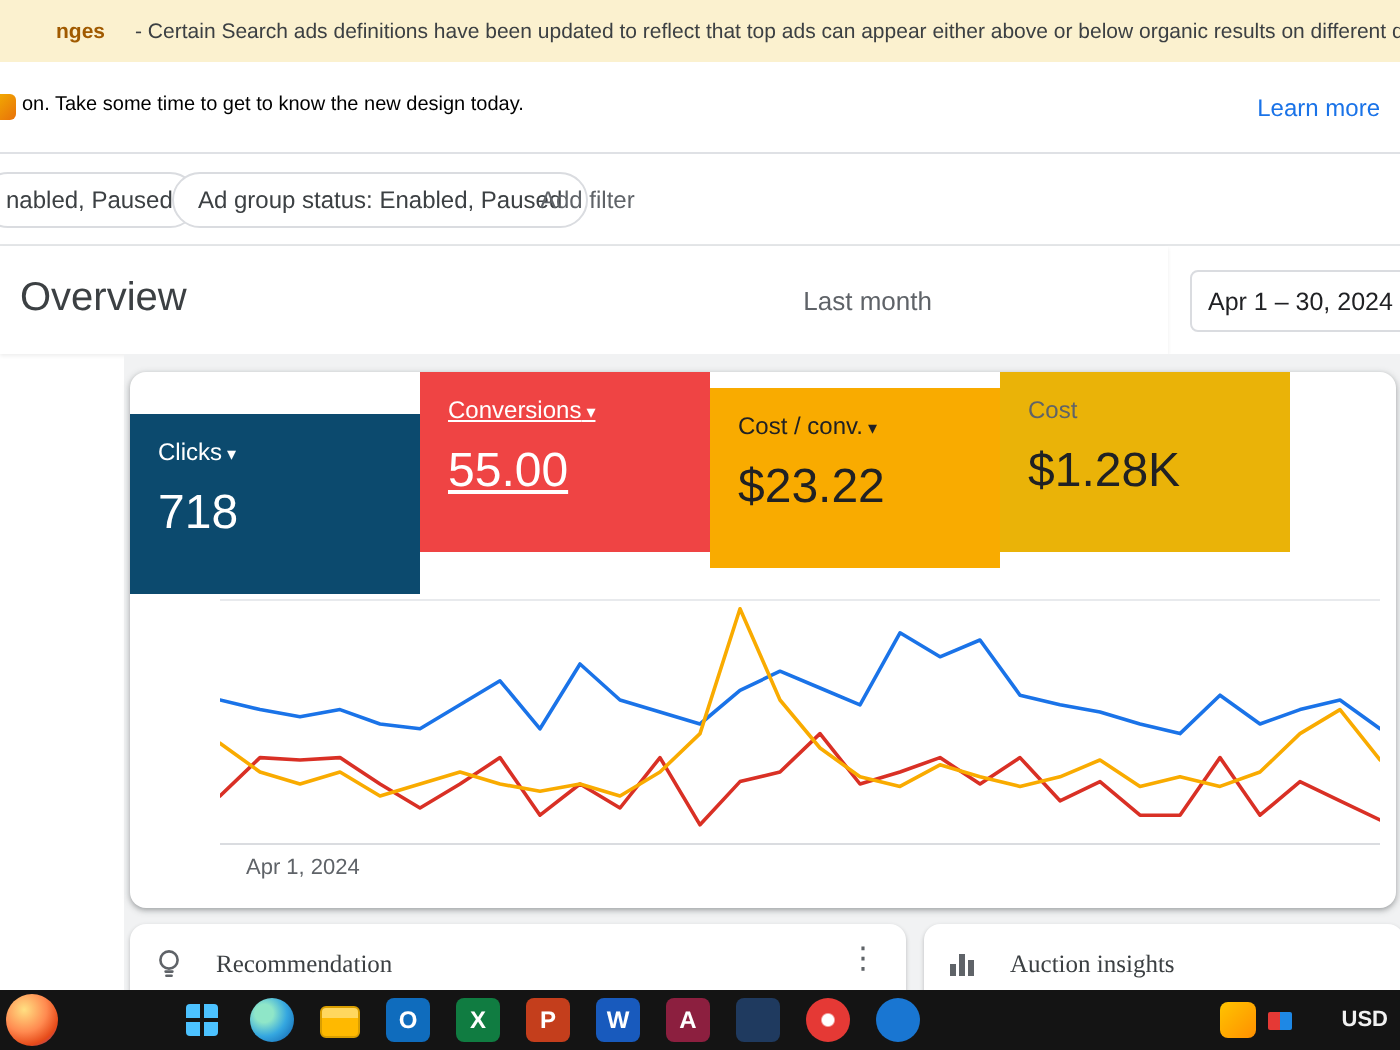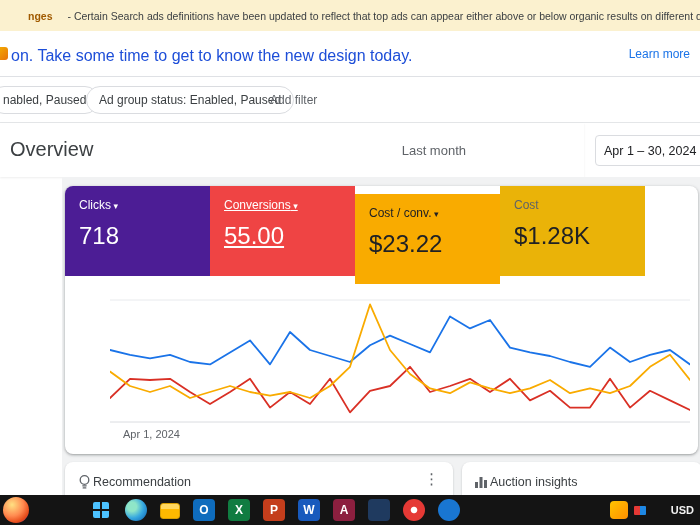--- a/index.html
+++ b/index.html
@@ -11,21 +11,21 @@
   .notice-bar { position:absolute; left:0; top:0; width:700px; height:31px; background:#fbf1cf;
     display:flex; align-items:center; padding-left:28px; white-space:nowrap; overflow:hidden;
     font-size:10.5px; color:#3c4043; }
   .notice-frag { font-weight:bold; color:#a05a00; margin-right:15px; }
 
   
   .redesign-bar { position:absolute; left:0; top:31px; width:700px; height:46px; background:#ffffff;
     border-bottom:1px solid #dfe1e5; }
   .redesign-icon { position:absolute; left:-5px; top:16px; width:13px; height:13px; border-radius:3px;
     background:linear-gradient(135deg,#f4b400,#e8710a); }
-  .redesign-text { position:absolute; left:11px; top:16px; font-size:16px; color:#1d4ed8; white-space:nowrap; }
+  .redesign-text { position:absolute; left:11px; top:16px; font-size:10px; color:#000000; white-space:nowrap; }
   .learn-more { position:absolute; right:10px; top:16px; font-size:12px; color:#1a73e8; cursor:pointer; }
 
   
   .filter-bar { position:absolute; left:0; top:77px; width:700px; height:46px; background:#ffffff;
     border-bottom:1px solid #e4e6e8; }
   .chip { position:absolute; top:9px; height:28px; border:1px solid #dadce0; border-radius:16px;
     display:flex; align-items:center; padding:0 12px; font-size:12px; color:#3c4043; background:#fff;
     white-space:nowrap; cursor:pointer; }
   .chip-campaign { left:-10px; }
   .chip-adgroup { left:86px; }
@@ -54,21 +54,21 @@
   .sc-value { font-size:24px; padding:10px 0 0 14px; }
   .sc-label-muted { color:#5f6368; }
   .chart-zone { position:absolute; left:45px; top:112px; width:580px; height:128px; }
   .chart-x-label { position:absolute; left:58px; top:242px; font-size:11px; color:#5f6368; }
 
   
   .mini-card { position:absolute; top:462px; height:45px; background:#fff; border-radius:8px 8px 0 0;
     box-shadow:0 1px 2px rgba(60,64,67,.3); }
   .rec-card { left:65px; width:388px; }
   .auction-card { left:462px; width:240px; }
-  .mini-card-title { position:absolute; left:28px; top:13px; font-size:12.5px; color:#3c4043; }
+  .mini-card-title { position:absolute; left:43px; top:13px; font-size:12.5px; color:#3c4043;font-family:Liberation Serif, serif; }
   .mini-card-icon { position:absolute; left:12px; top:12px; }
   .menu-dots { position:absolute; right:14px; top:8px; font-size:15px; color:#5f6368; cursor:pointer; }
 
   
   .taskbar { position:absolute; left:0; bottom:0; width:700px; height:30px; background:#141414; z-index:10; }
   .widget-icon { position:absolute; left:3px; top:2px; width:26px; height:26px; border-radius:50%;
     background:radial-gradient(circle at 35% 30%, #ffe082, #ff8a50 45%, #e64a19 72%, #6a3ab2 100%); cursor:pointer; }
   .tb-main { position:absolute; left:90px; top:4px; height:22px; display:flex; gap:13px; align-items:center; }
   .tb-icon { width:22px; height:22px; border-radius:4px; display:flex; align-items:center; justify-content:center;
     font-weight:bold; font-size:12px; color:#fff; flex:0 0 auto; cursor:pointer; }
@@ -122,21 +122,21 @@
     <div class="date-box">
       <span>Apr 1 – 30, 2024</span>
 
     </div>
   </div>
 
   <div class="workspace"></div>
 
   <div class="metric-card">
     <div class="scorecards">
-        <div class="scorecard" style="background: #4c1d95; color: rgb(255, 255, 255);">
+        <div class="scorecard" style="background: #0c4a6e; color: rgb(255, 255, 255); margin-top: 21px;">
           <div class="sc-label">Clicks<span class="sc-caret"> ▾</span></div>
           <div class="sc-value">718</div>
         </div>
         <div class="scorecard" style="background: #ef4444; color: rgb(255, 255, 255); text-decoration: underline;">
           <div class="sc-label">Conversions<span class="sc-caret"> ▾</span></div>
           <div class="sc-value">55.00</div>
         </div>
         <div class="scorecard" style="background: rgb(249, 171, 0); color: rgb(32, 33, 36); margin-top: 8px;">
           <div class="sc-label">Cost / conv.<span class="sc-caret"> ▾</span></div>
           <div class="sc-value">$23.22</div>

